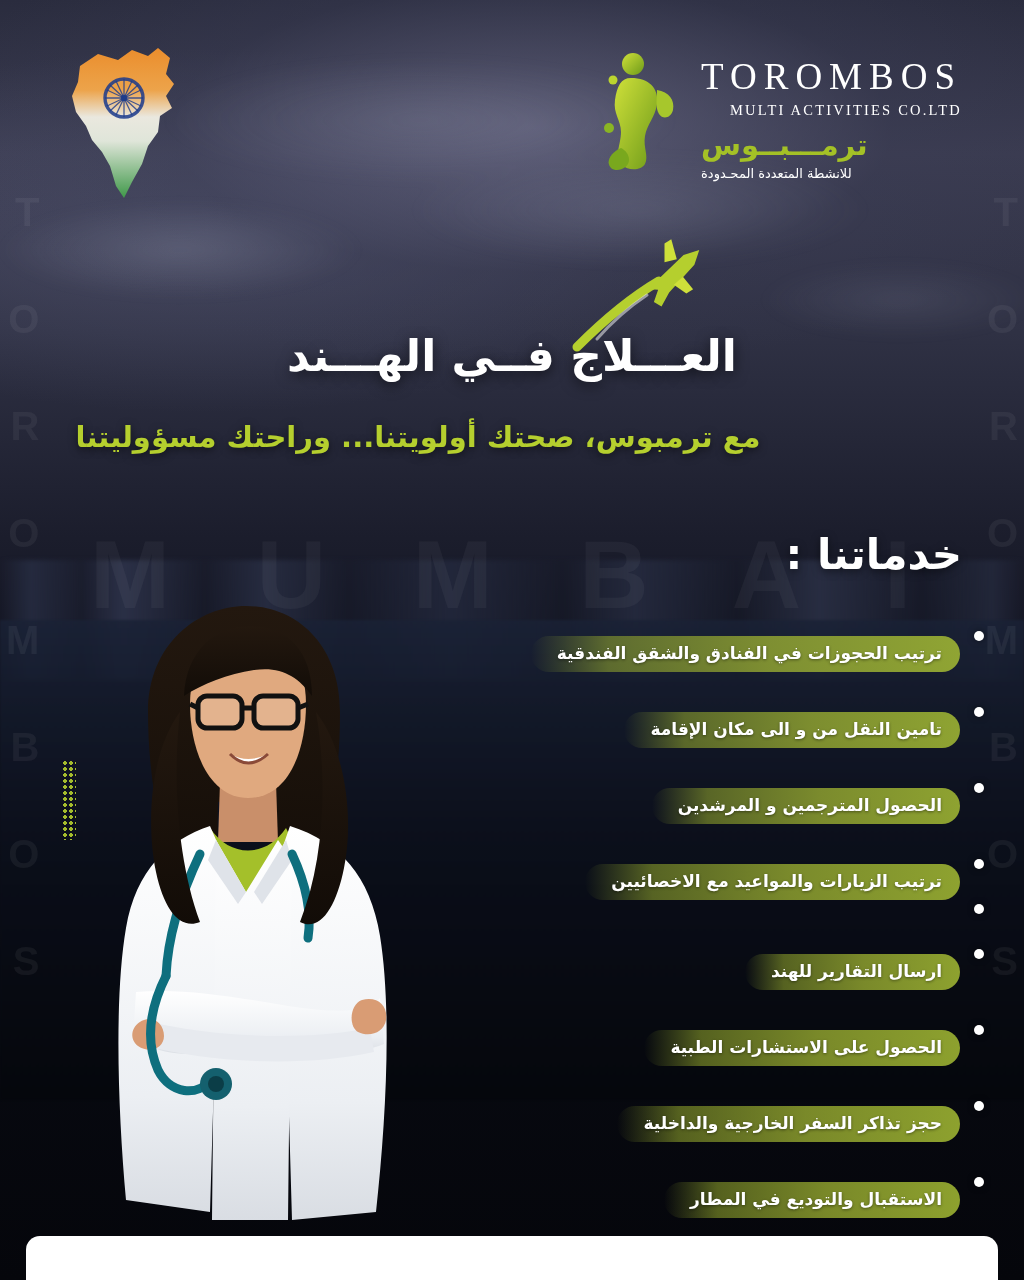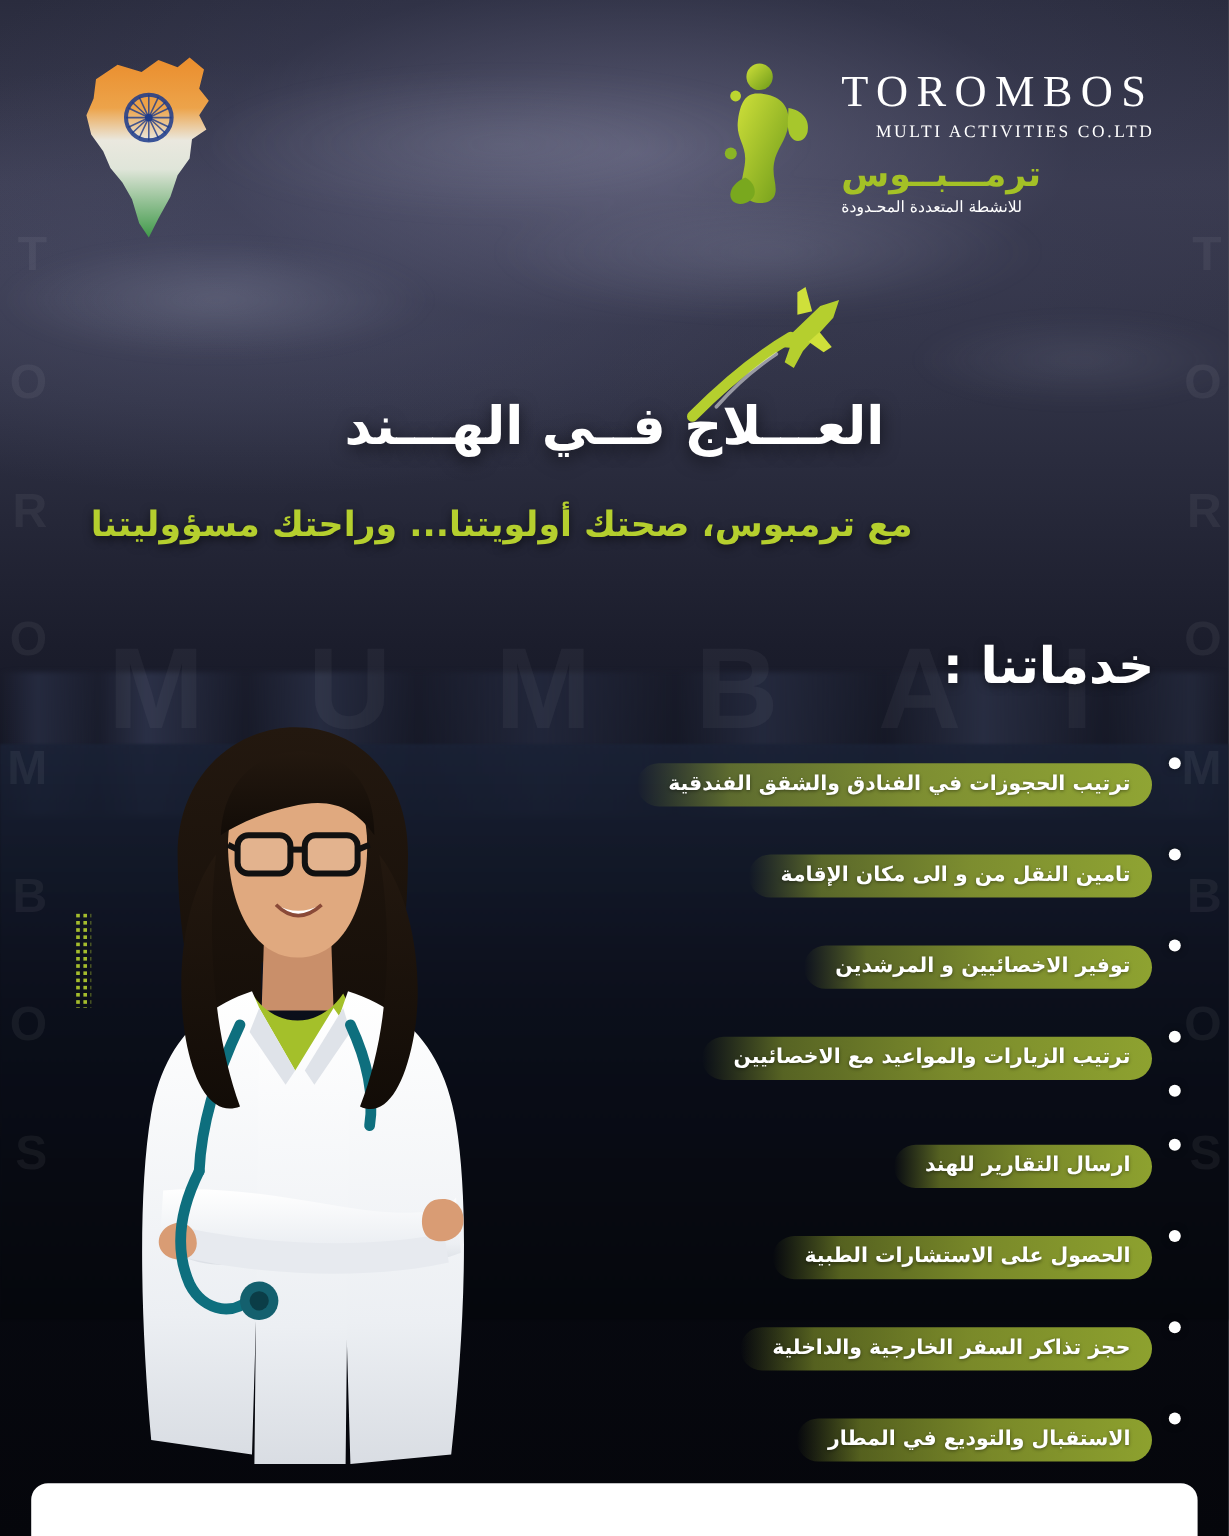--- a/index.html
+++ b/index.html
@@ -260,21 +260,21 @@
     <li class="service-item">
       <span class="bullet"></span>
       <span class="pill">ترتيب الحجوزات في الفنادق والشقق الفندقية</span>
     </li>
     <li class="service-item">
       <span class="bullet"></span>
       <span class="pill">تامين النقل من و الى مكان الإقامة</span>
     </li>
     <li class="service-item">
       <span class="bullet"></span>
-      <span class="pill">توفير الاخصائيين و المرشدين</span>
+      <span class="pill">الحصول المترجمين و المرشدين</span>
     </li>
     <li class="service-item">
       <span class="bullet"></span>
       <span class="pill">ترتيب الزيارات والمواعيد مع الاخصائيين</span>
     </li>
     <li class="service-item">
       <span class="bullet"></span>
     </li>
     <li class="service-item">
       <span class="bullet"></span>

